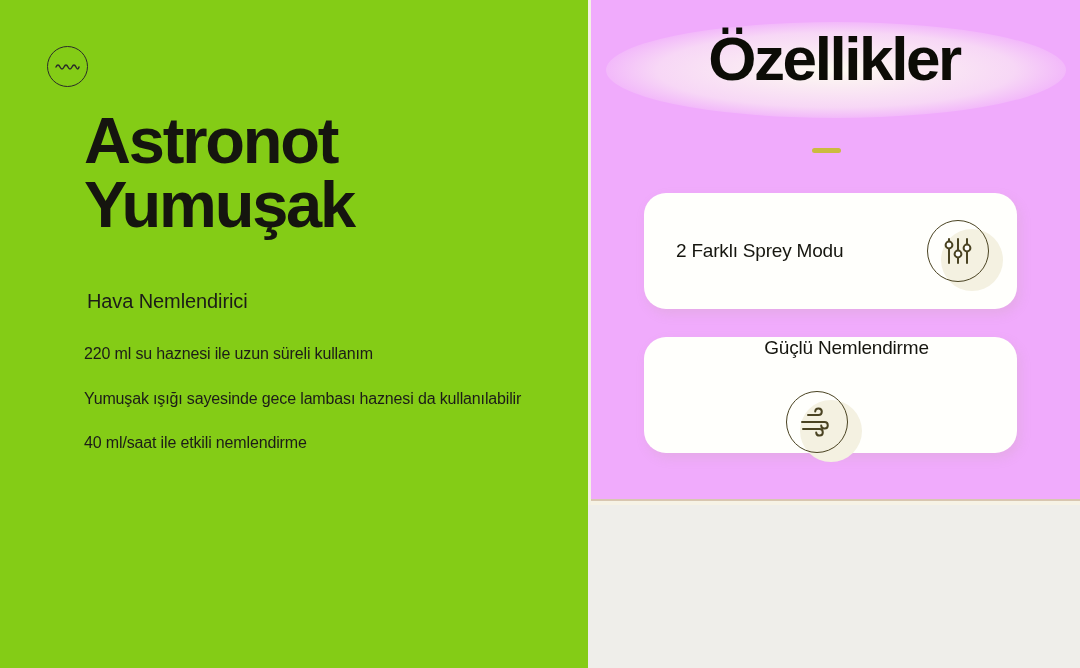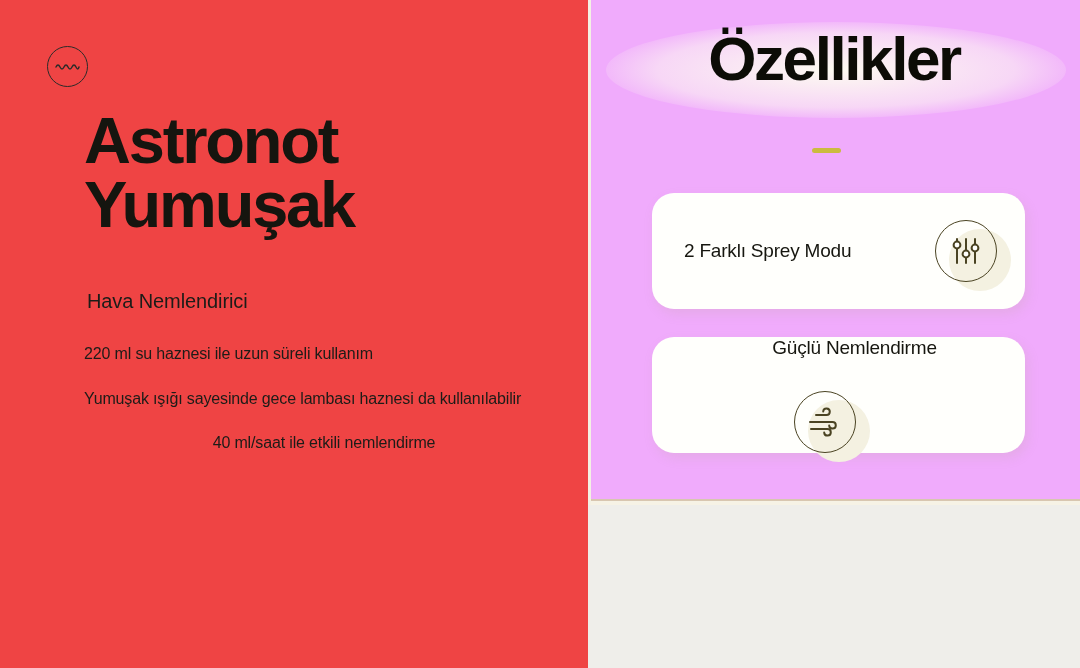--- a/index.html
+++ b/index.html
@@ -22,21 +22,21 @@
     width: 1080px;
     height: 668px;
     display: flex;
   }
 
   
   .left-panel {
     position: relative;
     width: 588px;
     height: 668px;
-    background: #ef4444;
+    background: #84cc16;
     flex: 0 0 588px;
   }
 
   .brand-logo {
     position: absolute;
     left: 47px;
     top: 46px;
     width: 41px;
     height: 41px;
     border: 1.6px solid #2b2b29;
@@ -76,21 +76,21 @@
     top: 343px;
     width: 480px;
   }
   .bullet {
     font-size: 16px;
     line-height: 1.42;
     color: #1c1c18;
     letter-spacing: -0.15px;
     margin-bottom: 22px;
   }
-  .bullet:last-child { margin-bottom: 0; text-align: center; }
+  .bullet:last-child { margin-bottom: 0; }
 
   
   .right-panel {
     position: relative;
     width: 492px;
     height: 505px;
     background: #f0abfc;
     flex: 0 0 492px;
     overflow: hidden;
   }
@@ -133,21 +133,21 @@
     left: 224px;
     top: 148px;
     width: 29px;
     height: 5px;
     border-radius: 2.5px;
     background: #cbbb3f;
   }
 
   .cards {
     position: absolute;
-    left: 64px;
+    left: 56px;
     top: 193px;
     width: 373px;
   }
 
   .feature-card {
     position: relative;
     width: 373px;
     height: 116px;
     background: #fffffc;
     border-radius: 22px;

